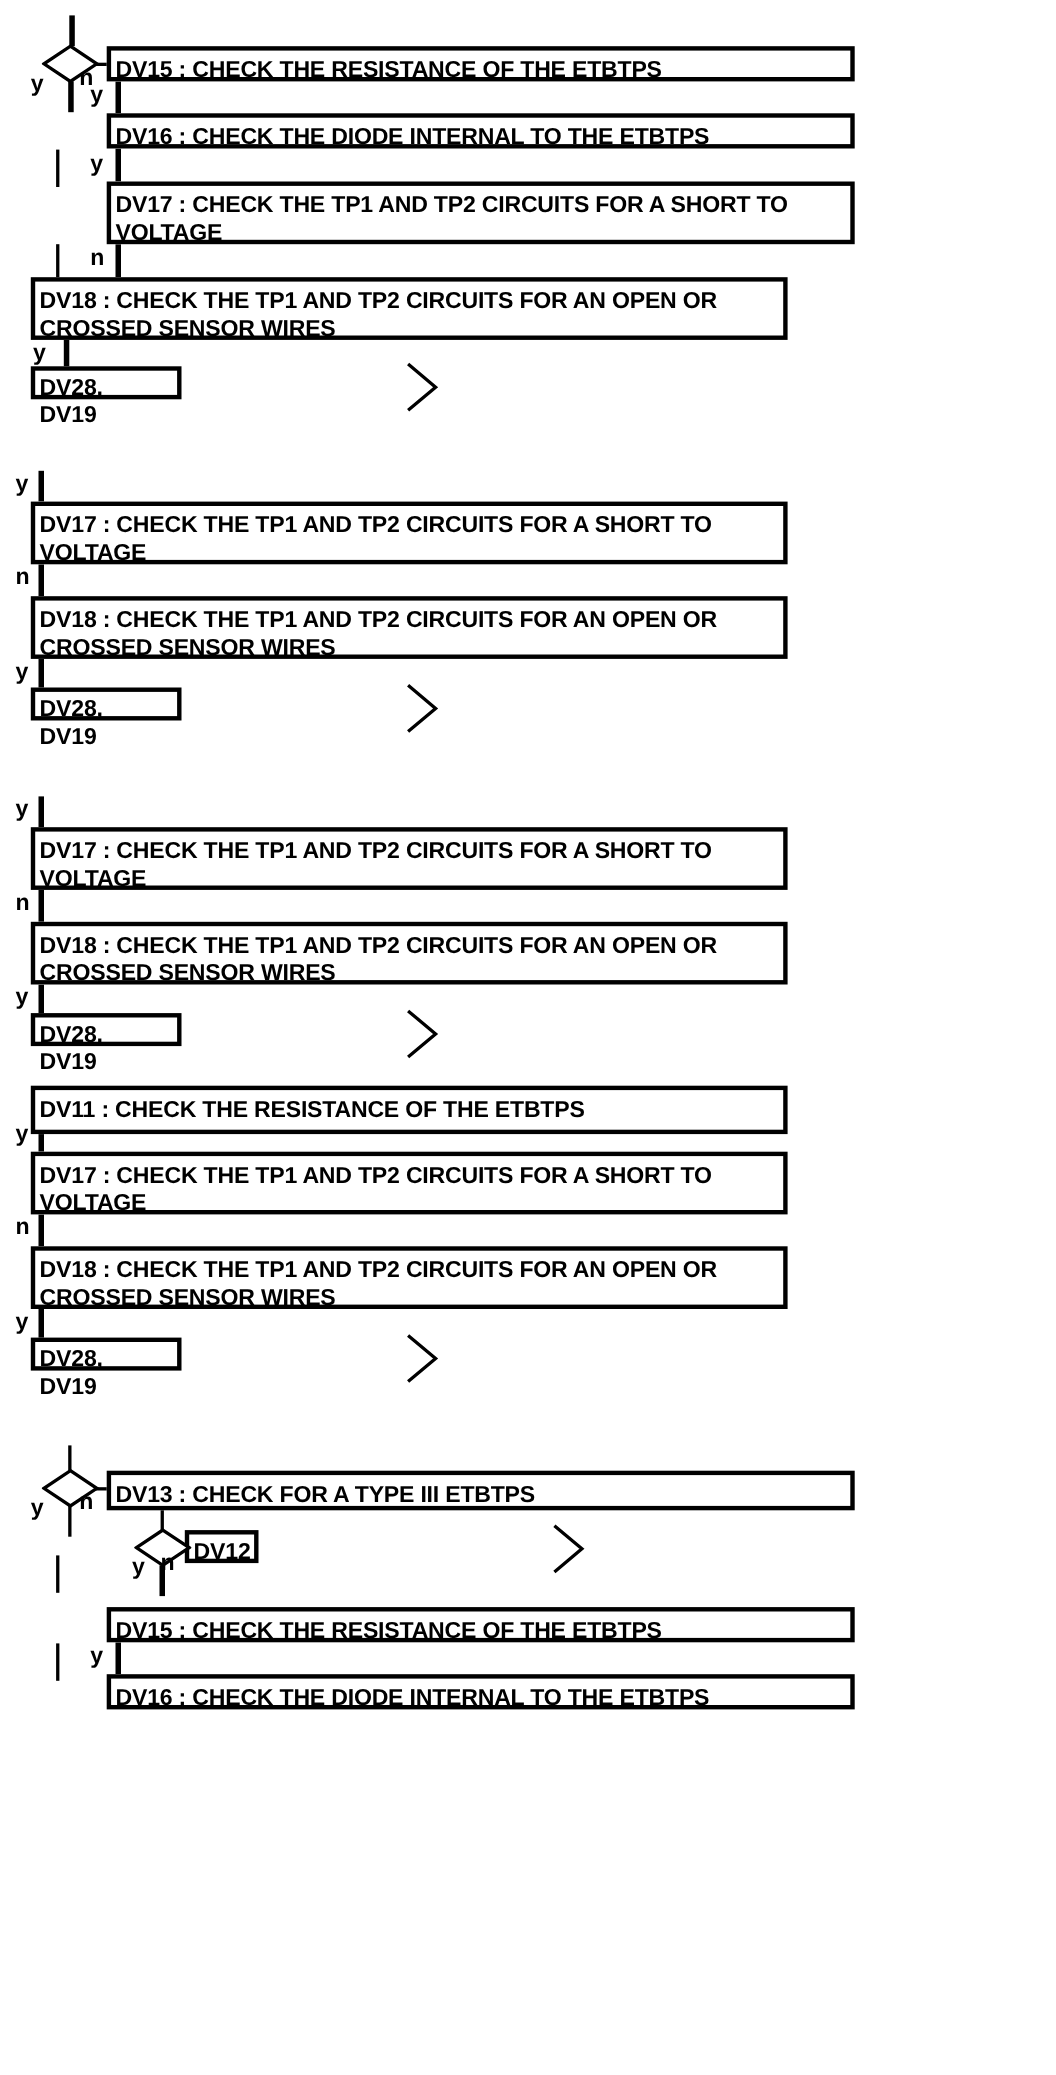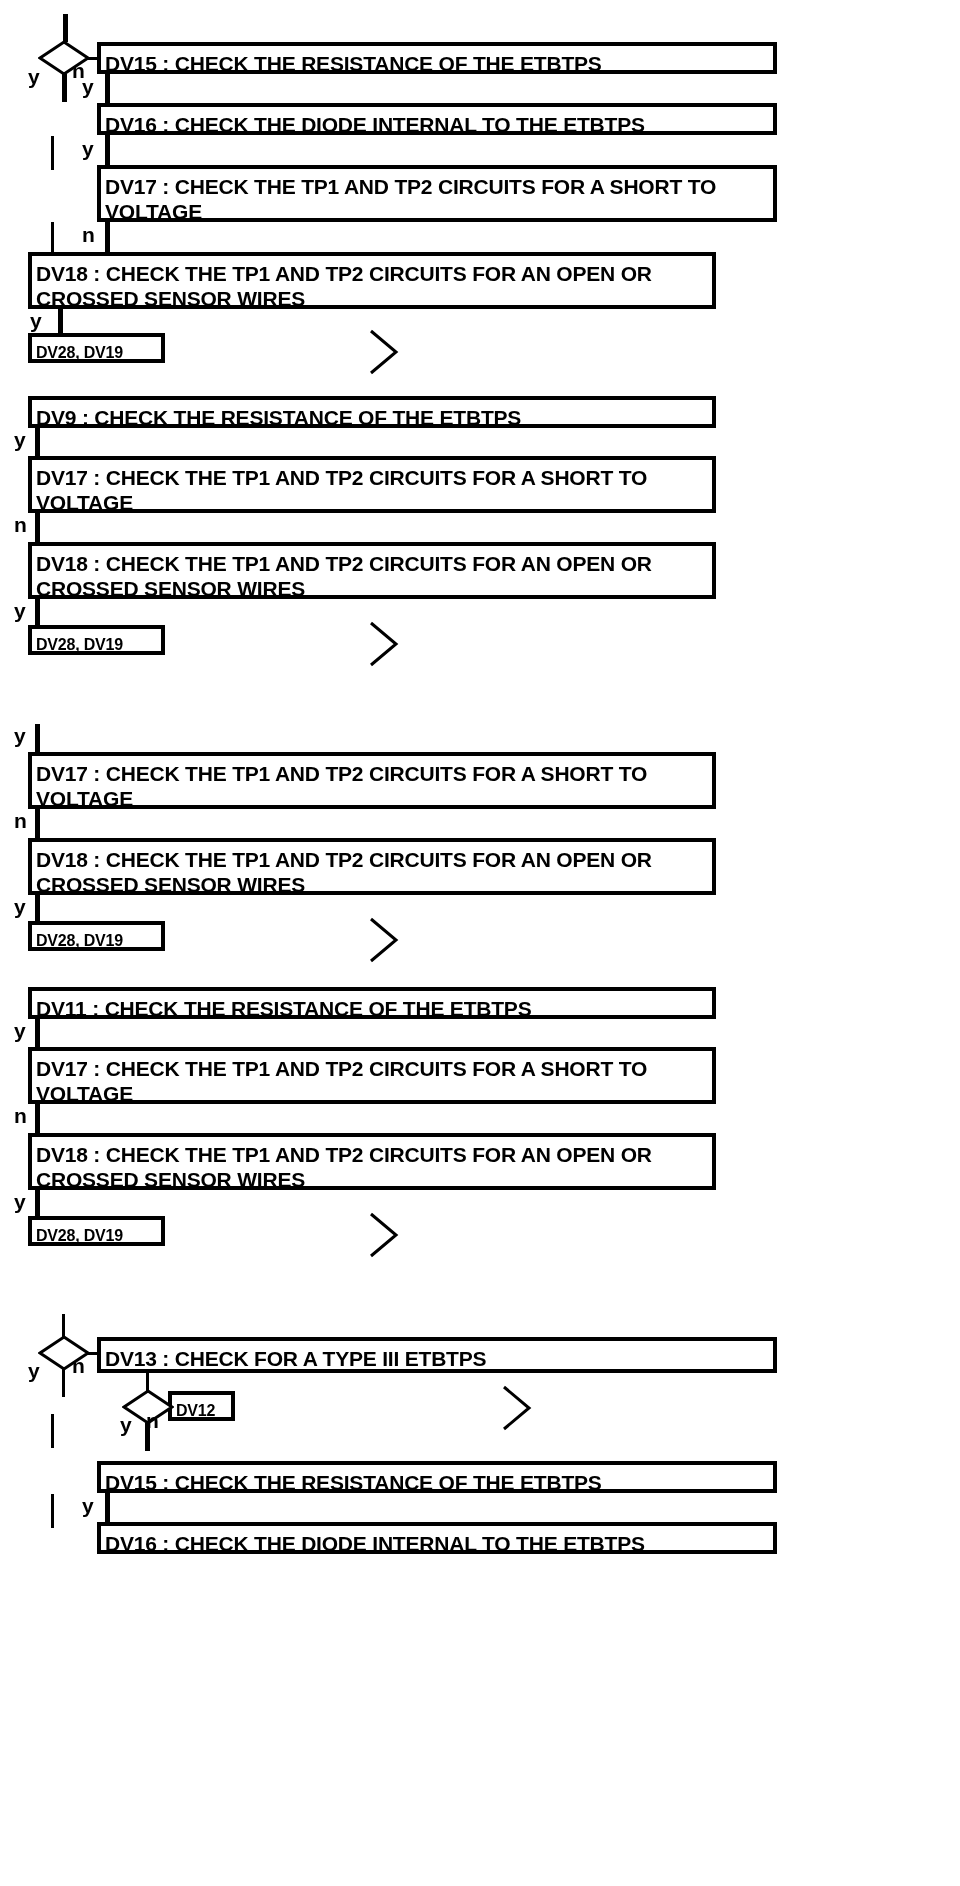--- a/index.html
+++ b/index.html
@@ -28,21 +28,21 @@
     line-height: 25px;
     letter-spacing: -0.2px;
     color: #000000;
     padding: 5px 2px 4px 4px;
     white-space: pre-line;
     z-index: 3;
   }
   .box.small {
     border-width: 4px;
     padding: 3px 19px 3px 4px;
-    font-size: 16px;
+    font-size: 21px;
   }
   
   .vline {
     position: absolute;
     background: #000000;
     z-index: 2;
   }
   .hline {
     position: absolute;
     background: #000000;
@@ -116,21 +116,20 @@
   <div class="blabel" style="left:30px; top:310px;">y</div>
 
   <div class="box small" style="left:28px; top:333px; width:137px; height:30px;">DV28, DV19</div>
 
   <div class="chev" style="left:365px; top:328px;">
     <svg width="40" height="48" viewBox="0 0 40 48">
       <polyline points="6,3 31,24 6,45" fill="none" stroke="#000000" stroke-width="3"></polyline>
     </svg>
   </div>
 
-  <div class="box" style="left:28px; top:396px; width:688px; height:32px;">DV9 : CHECK THE RESISTANCE OF THE ETBTPS</div>
 
   <div class="vline thick" style="left:35px; top:428px; height:28px;"></div>
   <div class="blabel" style="left:14px; top:429px;">y</div>
 
   <div class="box" style="left:28px; top:456px; width:688px; height:57px;">DV17 : CHECK THE TP1 AND TP2 CIRCUITS FOR A SHORT TO VOLTAGE</div>
 
   <div class="vline thick" style="left:35px; top:513px; height:29px;"></div>
   <div class="blabel" style="left:14px; top:514px;">n</div>
 
   <div class="box" style="left:28px; top:542px; width:688px; height:57px;">DV18 : CHECK THE TP1 AND TP2 CIRCUITS FOR AN OPEN OR CROSSED SENSOR WIRES</div>
@@ -161,21 +160,21 @@
   <div class="blabel" style="left:14px; top:896px;">y</div>
 
   <div class="box small" style="left:28px; top:921px; width:137px; height:30px;">DV28, DV19</div>
 
   <div class="chev" style="left:365px; top:916px;">
     <svg width="40" height="48" viewBox="0 0 40 48">
       <polyline points="6,3 31,24 6,45" fill="none" stroke="#000000" stroke-width="3"></polyline>
     </svg>
   </div>
 
-  <div class="box" style="left:28px; top:987px; width:688px; height:32px;">DV11 : CHECK THE RESISTANCE OF THE ETBTPS</div>
+  <div class="box" style="left:28px; top:987px; width:688px; height:44px;">DV11 : CHECK THE RESISTANCE OF THE ETBTPS</div>
 
   <div class="vline thick" style="left:35px; top:1019px; height:28px;"></div>
   <div class="blabel" style="left:14px; top:1020px;">y</div>
 
   <div class="box" style="left:28px; top:1047px; width:688px; height:57px;">DV17 : CHECK THE TP1 AND TP2 CIRCUITS FOR A SHORT TO VOLTAGE</div>
 
   <div class="vline thick" style="left:35px; top:1104px; height:29px;"></div>
   <div class="blabel" style="left:14px; top:1105px;">n</div>
 
   <div class="box" style="left:28px; top:1133px; width:688px; height:57px;">DV18 : CHECK THE TP1 AND TP2 CIRCUITS FOR AN OPEN OR CROSSED SENSOR WIRES</div>

